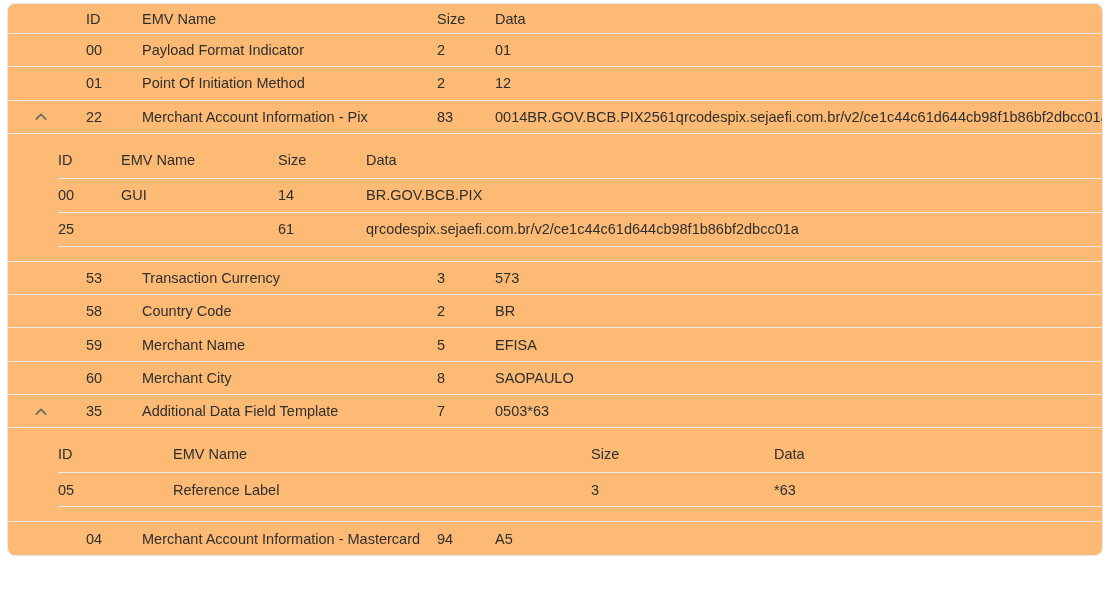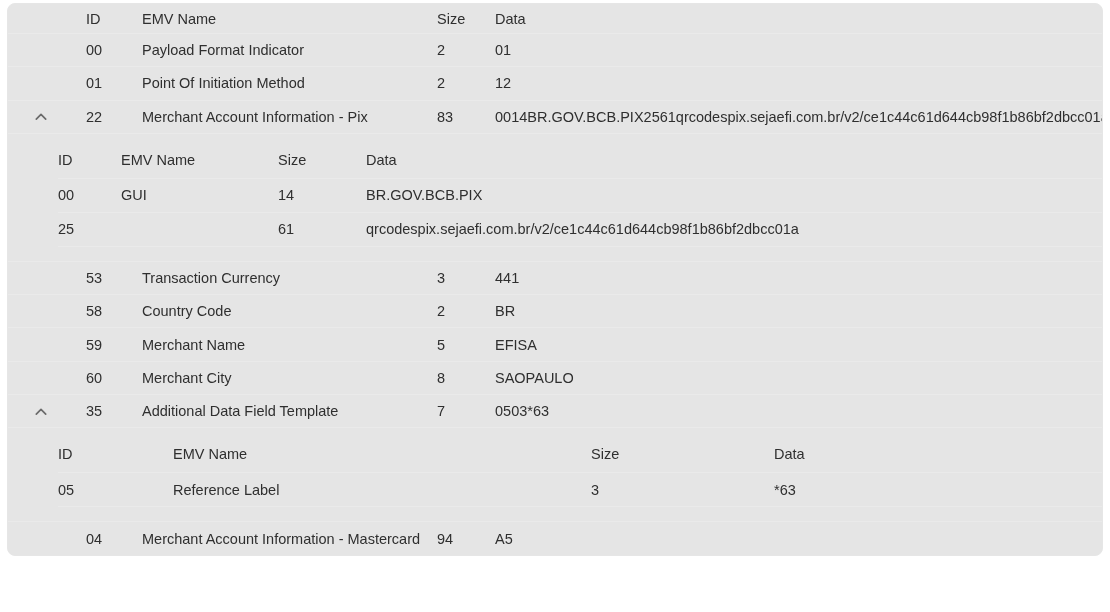--- a/index.html
+++ b/index.html
@@ -16,21 +16,21 @@
     -webkit-font-smoothing: antialiased;
   }
 
   .card {
     position: absolute;
     left: 7px;
     top: 3px;
     width: 1096px;
     border: 1px solid #e6e6e6;
     border-radius: 8px;
-    background: #e5e5e5;
+    background: #fdba74;
     box-sizing: border-box;
     overflow: hidden;
   }
 
   
   table.emv {
     border-collapse: collapse;
     width: 100%;
     table-layout: fixed;
   }
@@ -226,21 +226,21 @@
             </table>
           </div>
         </td>
       </tr>
 
       <tr class="main-row">
         <td class="cell-toggle"></td>
         <td class="cell-id">53</td>
         <td class="cell-name">Transaction Currency</td>
         <td class="cell-size">3</td>
-        <td class="cell-data">441</td>
+        <td class="cell-data">573</td>
       </tr>
       <tr class="main-row">
         <td class="cell-toggle"></td>
         <td class="cell-id">58</td>
         <td class="cell-name">Country Code</td>
         <td class="cell-size">2</td>
         <td class="cell-data">BR</td>
       </tr>
       <tr class="main-row">
         <td class="cell-toggle"></td>

